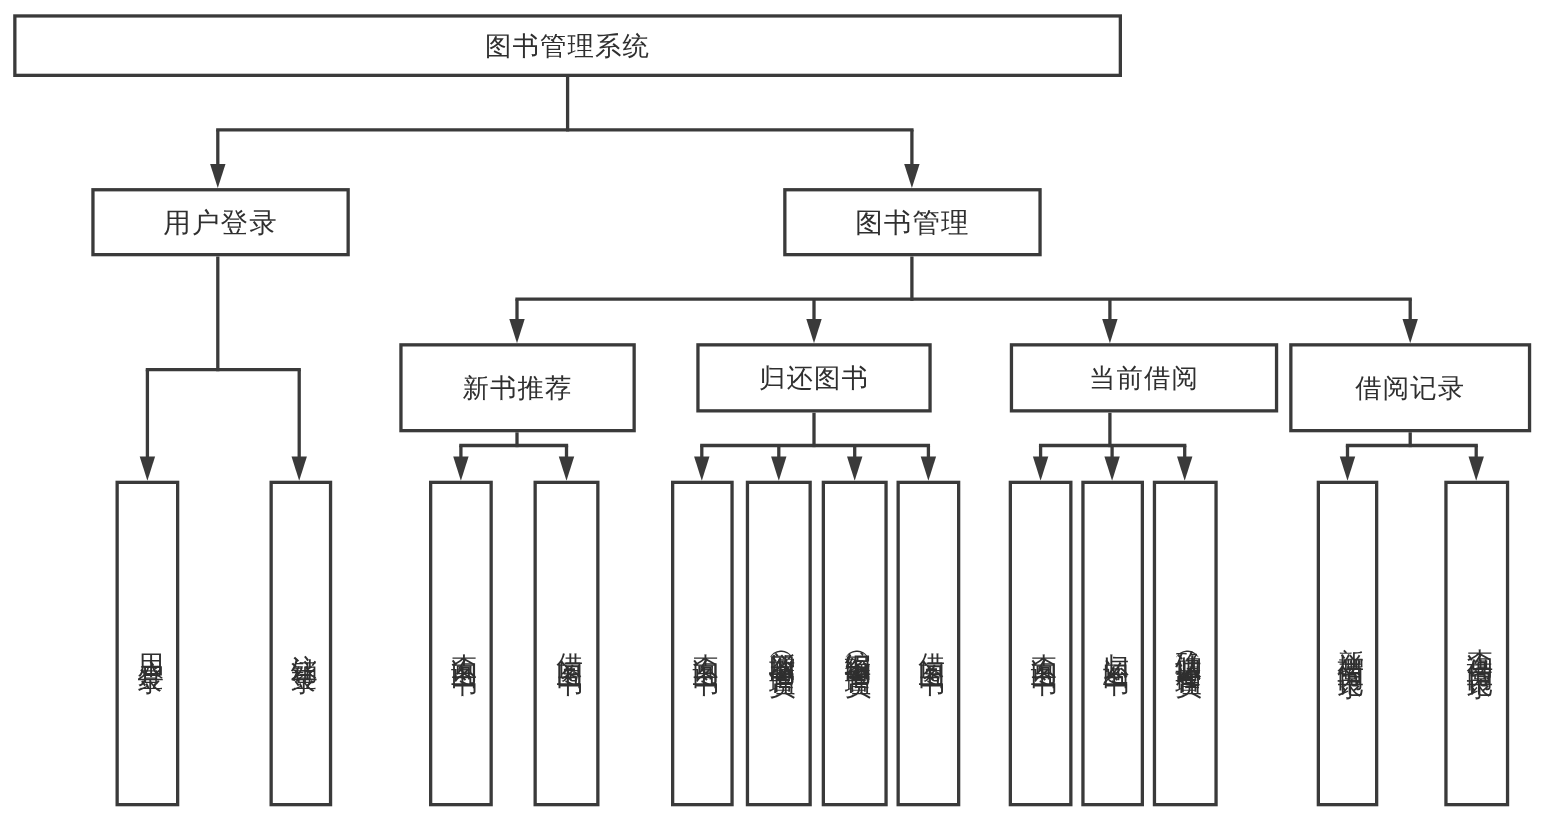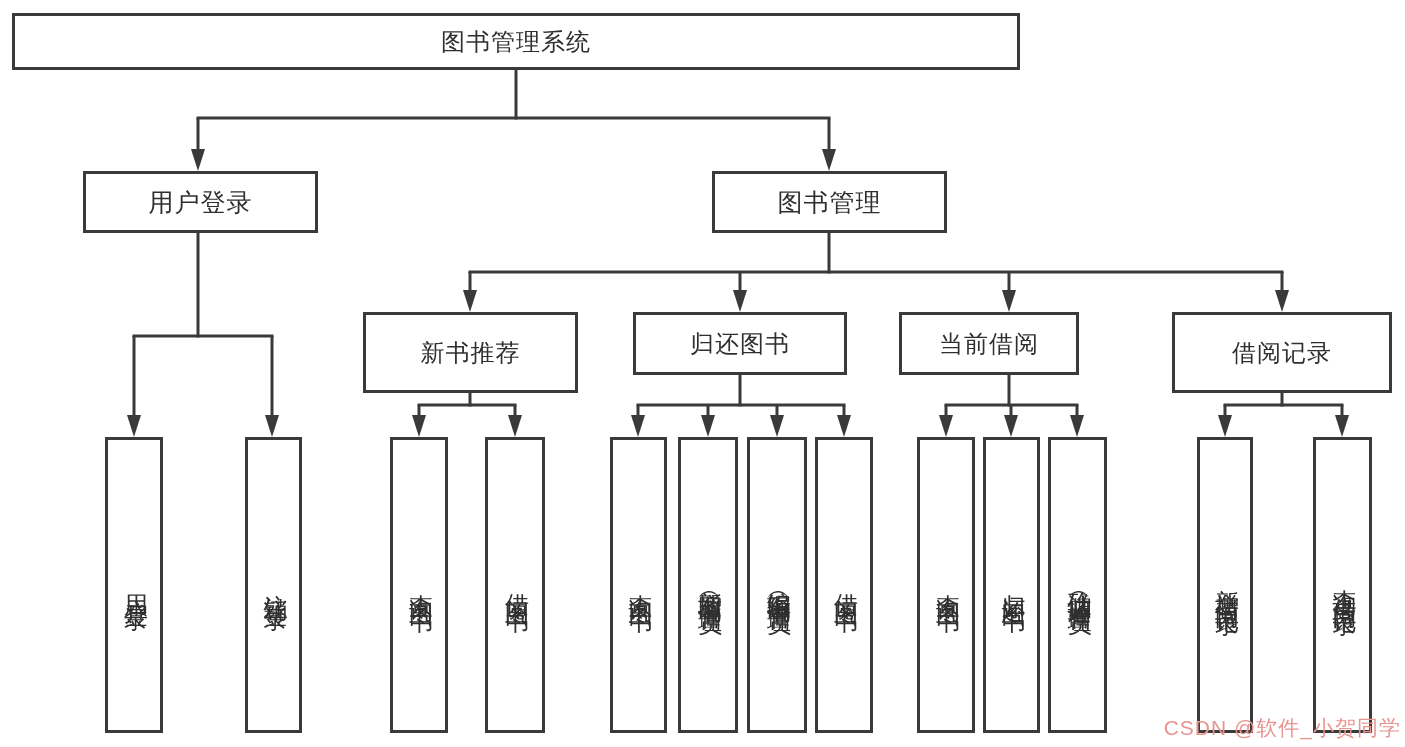--- a/index.html
+++ b/index.html
@@ -126,35 +126,34 @@
     </g>
   </svg>
 
   <div class="box h" style="left:12px;top:13px;width:1008px;height:57px">图书管理系统</div>
 
   <div class="box h lvl2" style="left:83px;top:171px;width:235px;height:62px">用户登录</div>
   <div class="box h lvl2" style="left:712px;top:171px;width:235px;height:62px">图书管理</div>
 
   <div class="box h" style="left:363px;top:312px;width:215px;height:81px">新书推荐</div>
   <div class="box h" style="left:633px;top:312px;width:214px;height:63px">归还图书</div>
-  <div class="box h" style="left:899px;top:312px;width:180px;height:63px">当前借阅</div>
+  <div class="box h" style="left:918px;top:312px;width:244px;height:63px">当前借阅</div>
   <div class="box h" style="left:1172px;top:312px;width:220px;height:81px">借阅记录</div>
 
   <div class="box v" style="left:105px;top:437px;width:58px;height:296px">用户登录</div>
   <div class="box v" style="left:245px;top:437px;width:57px;height:296px">注销登录</div>
 
   <div class="box v" style="left:390px;top:437px;width:58px;height:296px">查询图书</div>
   <div class="box v" style="left:485px;top:437px;width:60px;height:296px">借阅图书</div>
 
   <div class="box v" style="left:610px;top:437px;width:57px;height:296px">查询图书</div>
   <div class="box v long" style="left:678px;top:437px;width:60px;height:296px">新增图书（管理员）</div>
   <div class="box v long" style="left:747px;top:437px;width:60px;height:296px">编辑图书（管理员）</div>
   <div class="box v" style="left:815px;top:437px;width:58px;height:296px">借阅图书</div>
 
   <div class="box v" style="left:917px;top:437px;width:58px;height:296px">查询图书</div>
   <div class="box v" style="left:983px;top:437px;width:57px;height:296px">归还图书</div>
   <div class="box v long" style="left:1048px;top:437px;width:59px;height:296px">确认归还（管理员）</div>
 
   <div class="box v" style="left:1197px;top:437px;width:56px;height:296px">新增借阅记录</div>
   <div class="box v" style="left:1313px;top:437px;width:59px;height:296px">查询借阅记录</div>
 
-  <div id="watermark">CSDN @软件_小贺同学</div>
 </div>
 
 </body></html>

